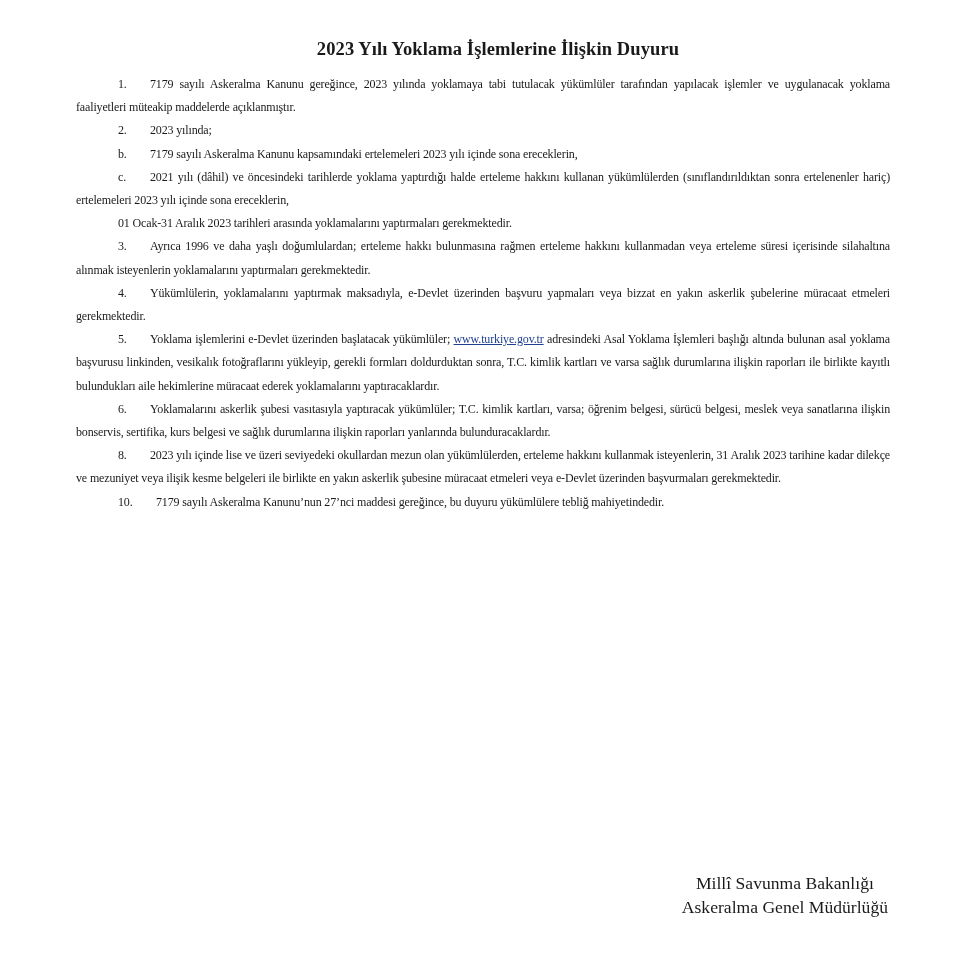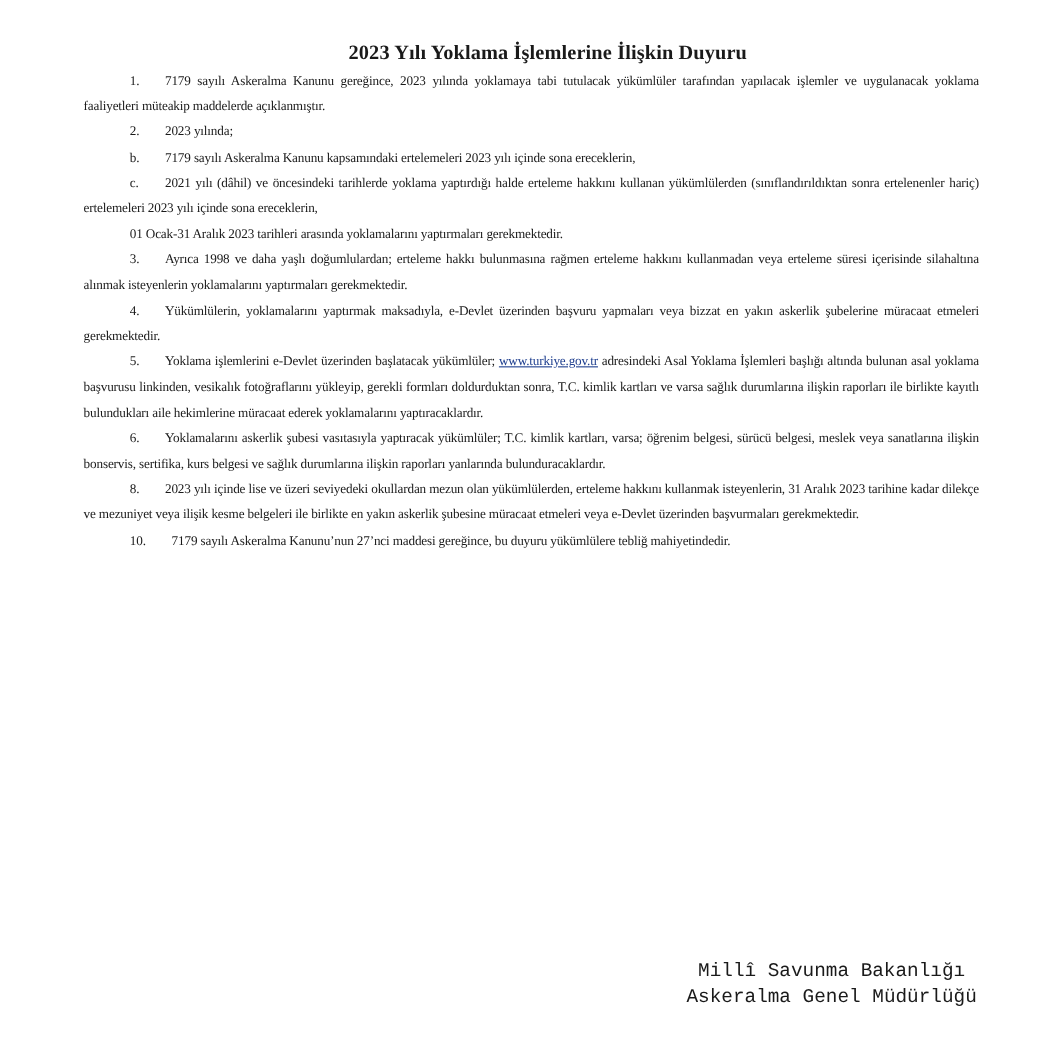--- a/index.html
+++ b/index.html
@@ -19,21 +19,21 @@
       position: absolute;
       left: 76px;
       top: 36px;
       width: 814px;
     }
     .title {
       text-align: center;
       font-weight: bold;
       font-size: 18.5px;
       line-height: 26px;
-      margin: 0 0 0 0;
+      margin: 0 0 11px 0;
       letter-spacing: 0.1px;
       padding-left: 30px;
     }
     .para {
       font-size: 12px;
       line-height: 23.2px;
       text-align: justify;
       text-indent: 42px;
       margin: 0;
       letter-spacing: -0.15px;
@@ -53,41 +53,40 @@
     .signature {
       position: absolute;
       right: 78px;
       top: 872px;
       text-align: center;
       font-size: 17.6px;
       line-height: 23.5px;
     }
     .signature div {
       white-space: nowrap;
-      font-family: Liberation Mono, monospace;
     }
   </style>
 </head>
 <body>
 
 <div class="page">
   <h1 class="title">2023 Yılı Yoklama İşlemlerine İlişkin Duyuru</h1>
 
   <p class="para"><span class="num">1.</span><span>7179 sayılı Askeralma Kanunu gereğince, 2023 yılında yoklamaya tabi tutulacak yükümlüler tarafından yapılacak işlemler ve uygulanacak yoklama faaliyetleri müteakip maddelerde açıklanmıştır.</span></p>
 
   <p class="para"><span class="num">2.</span><span>2023 yılında;</span></p>
 
 
   <p class="para"><span class="num">b.</span><span>7179 sayılı Askeralma Kanunu kapsamındaki ertelemeleri 2023 yılı içinde sona ereceklerin,</span></p>
 
   <p class="para"><span class="num">c.</span><span>2021 yılı (dâhil) ve öncesindeki tarihlerde yoklama yaptırdığı halde erteleme hakkını kullanan yükümlülerden (sınıflandırıldıktan sonra ertelenenler hariç) ertelemeleri 2023 yılı içinde sona ereceklerin,</span></p>
 
   <p class="para"><span>01 Ocak-31 Aralık 2023 tarihleri arasında yoklamalarını yaptırmaları gerekmektedir.</span></p>
 
-  <p class="para"><span class="num">3.</span><span>Ayrıca 1998 ve daha yaşlı doğumlulardan; erteleme hakkı bulunmasına rağmen erteleme hakkını kullanmadan veya erteleme süresi içerisinde silahaltına alınmak isteyenlerin yoklamalarını yaptırmaları gerekmektedir.</span></p>
+  <p class="para"><span class="num">3.</span><span>Ayrıca 1996 ve daha yaşlı doğumlulardan; erteleme hakkı bulunmasına rağmen erteleme hakkını kullanmadan veya erteleme süresi içerisinde silahaltına alınmak isteyenlerin yoklamalarını yaptırmaları gerekmektedir.</span></p>
 
   <p class="para"><span class="num">4.</span><span>Yükümlülerin, yoklamalarını yaptırmak maksadıyla, e-Devlet üzerinden başvuru yapmaları veya bizzat en yakın askerlik şubelerine müracaat etmeleri gerekmektedir.</span></p>
 
   <p class="para"><span class="num">5.</span><span>Yoklama işlemlerini e-Devlet üzerinden başlatacak yükümlüler; </span><a class="link" href="#" style="color: rgb(31, 63, 143);">www.turkiye.gov.tr</a><span> adresindeki Asal Yoklama İşlemleri başlığı altında bulunan asal yoklama başvurusu linkinden, vesikalık fotoğraflarını yükleyip, gerekli formları doldurduktan sonra, T.C. kimlik kartları ve varsa sağlık durumlarına ilişkin raporları ile birlikte kayıtlı bulundukları aile hekimlerine müracaat ederek yoklamalarını yaptıracaklardır.</span></p>
 
   <p class="para"><span class="num">6.</span><span>Yoklamalarını askerlik şubesi vasıtasıyla yaptıracak yükümlüler; T.C. kimlik kartları, varsa; öğrenim belgesi, sürücü belgesi, meslek veya sanatlarına ilişkin bonservis, sertifika, kurs belgesi ve sağlık durumlarına ilişkin raporları yanlarında bulunduracaklardır.</span></p>
 
 
   <p class="para"><span class="num">8.</span><span>2023 yılı içinde lise ve üzeri seviyedeki okullardan mezun olan yükümlülerden, erteleme hakkını kullanmak isteyenlerin, 31 Aralık 2023 tarihine kadar dilekçe ve mezuniyet veya ilişik kesme belgeleri ile birlikte en yakın askerlik şubesine müracaat etmeleri veya e-Devlet üzerinden başvurmaları gerekmektedir.</span></p>
 

